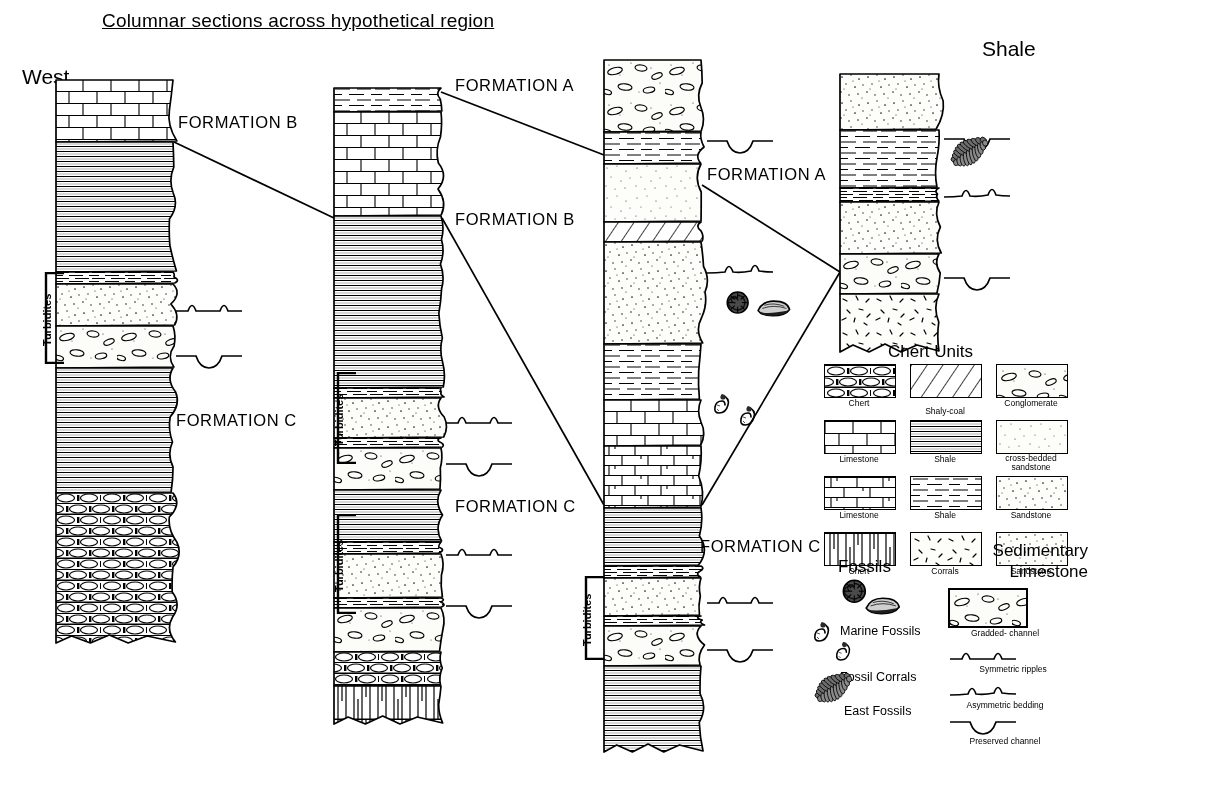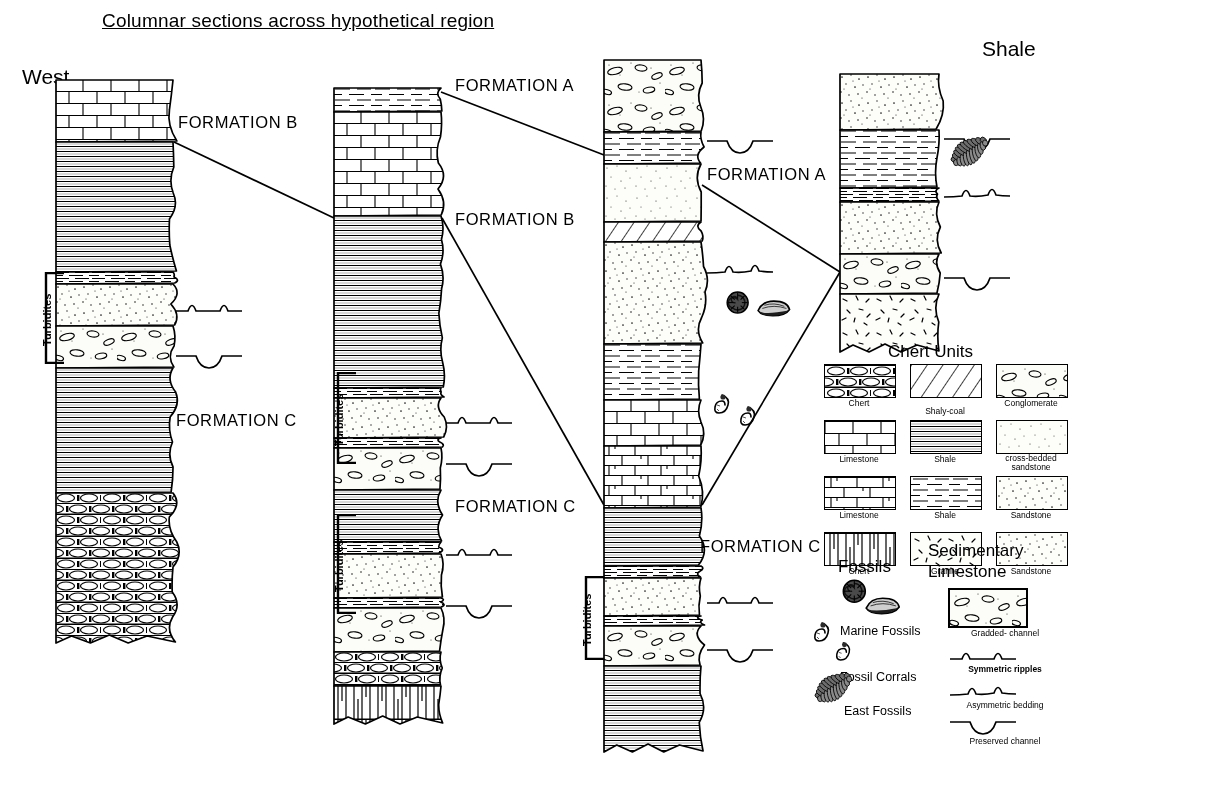--- a/index.html
+++ b/index.html
@@ -12,21 +12,21 @@
   #stage{position:absolute;left:0;top:0;width:1212px;height:807px;}
   .abs{position:absolute;}
 
   
   .title{font-size:19px;letter-spacing:.2px;white-space:nowrap;}
   .dir{font-size:21px;white-space:nowrap;}
   .formlbl{font-size:16.5px;letter-spacing:.6px;white-space:nowrap;}
   .turb{font-size:11px;font-weight:bold;white-space:nowrap;
         transform-origin:0 0;transform:rotate(-90deg);}
   .legend-h{font-size:17px;white-space:nowrap;}
-  .legend-h2{font-size:17px;white-space:nowrap;text-align:left;}
+  .legend-h2{font-size:17px;white-space:nowrap;text-align:right;}
   .swlbl{font-size:8.5px;white-space:nowrap;text-align:center;}
   .swlbl2{font-size:8.5px;text-align:center;line-height:1.05;}
   .fosslbl{font-size:12.5px;white-space:nowrap;}
   .sslbl{font-size:8.5px;white-space:nowrap;text-align:center;}
 
   
   .bed{position:absolute;}
   .bed svg{display:block;}
   .swatch{position:absolute;border:1.6px solid #000;background:#fff;overflow:hidden;}
   .swatch svg{display:block;}
@@ -617,21 +617,21 @@
       </div>
       <div class="abs swlbl" style="left: -6px; top: 202px; width: 82px;">
         <div>Chert</div>
       </div>
       <div class="swatch" style="left: 86px; top: 168px; width: 70px; height: 32px;">
         <svg width="70" height="32">
           <rect x="0" y="0" width="70" height="32" fill="url(#p-granite)"></rect>
         </svg>
       </div>
       <div class="abs swlbl" style="left: 80px; top: 202px; width: 82px;">
-        <div>Granite</div>
+        <div>Corrals</div>
       </div>
       <div class="swatch" style="left: 172px; top: 168px; width: 70px; height: 32px;">
         <svg width="70" height="32">
           <rect x="0" y="0" width="70" height="32" fill="url(#p-sandstone)"></rect>
         </svg>
       </div>
       <div class="abs swlbl" style="left: 166px; top: 202px; width: 82px;">
         <div>Sandstone</div>
       </div>
     </div>
@@ -708,21 +708,21 @@
         <div class="swatch" style="position: relative; width: 76px; height: 36px; border: 2px solid rgb(0, 0, 0);">
           <svg width="76" height="36">
             <rect x="0" y="0" width="76" height="36" fill="url(#p-conglom)"></rect>
           </svg>
         </div>
       </div>
       <div class="abs sslbl" style="left: 0px; top: 40px; width: 170px;">Gradded- channel</div>
       <div class="abs" style="left: 30px; top: 56px;"><svg width="66" height="20" viewBox="0 0 66 20">
           <path d="M0 15 Q8 15 12 15 Q16 4 20 15 Q26 15 33 15 Q40 15 44 15 Q48 4 52 15 Q58 15 66 15" fill="none" stroke="#000" stroke-width="1.7" stroke-linecap="round"></path>
         </svg></div>
-      <div class="abs sslbl" style="left: 0px; top: 76px; width: 170px; font-weight: bold;">Symmetric ripples</div>
+      <div class="abs sslbl" style="left: 8px; top: 76px; width: 170px;">Symmetric ripples</div>
       <div class="abs" style="left: 30px; top: 92px;"><svg width="66" height="20" viewBox="0 0 66 20">
           <path d="M0 15 Q10 15 18 14 Q22 3 26 14 Q34 15 44 13 Q48 2 52 13 Q58 14 66 14" fill="none" stroke="#000" stroke-width="1.7" stroke-linecap="round"></path>
         </svg></div>
       <div class="abs sslbl" style="left: 0px; top: 112px; width: 170px;">Asymmetric bedding</div>
       <div class="abs" style="left: 30px; top: 128px;"><svg width="66" height="20" viewBox="0 0 66 20">
           <path d="M0 6 L20 6 Q24 18 33 18 Q42 18 46 6 L66 6" fill="none" stroke="#000" stroke-width="1.7" stroke-linecap="round"></path>
         </svg></div>
       <div class="abs sslbl" style="left: 0px; top: 148px; width: 170px;">Preserved channel</div>
     </div>
 

